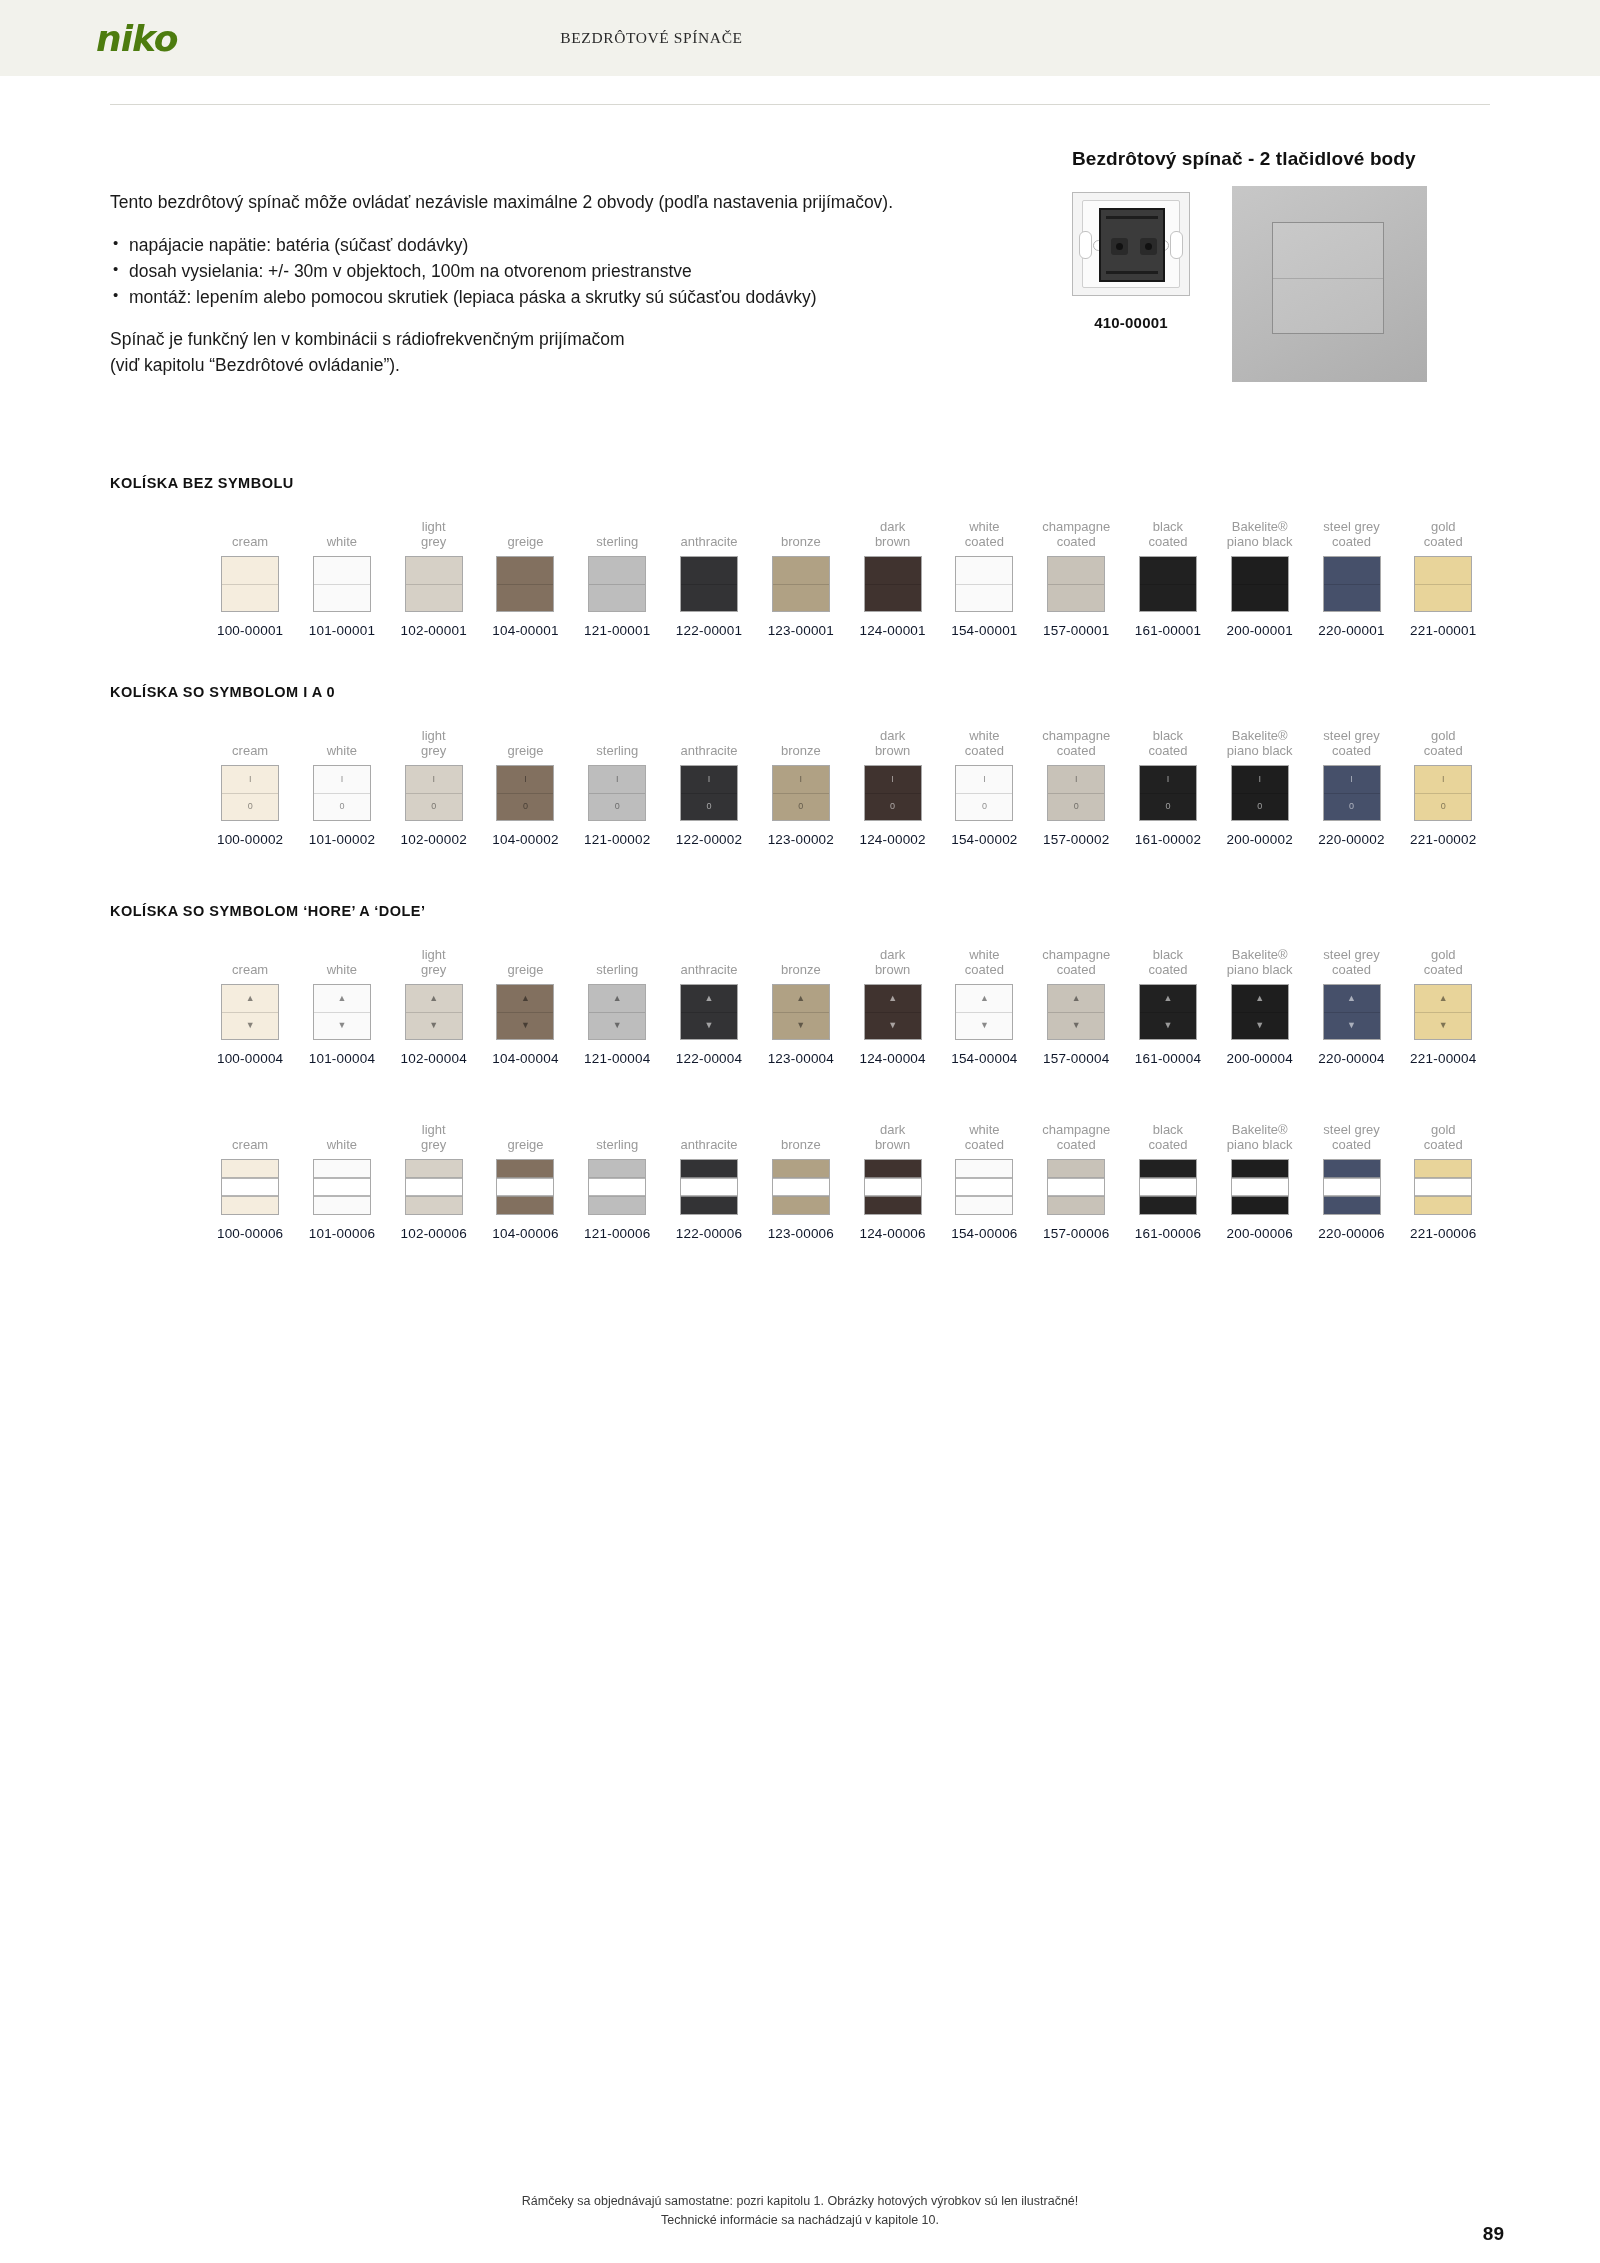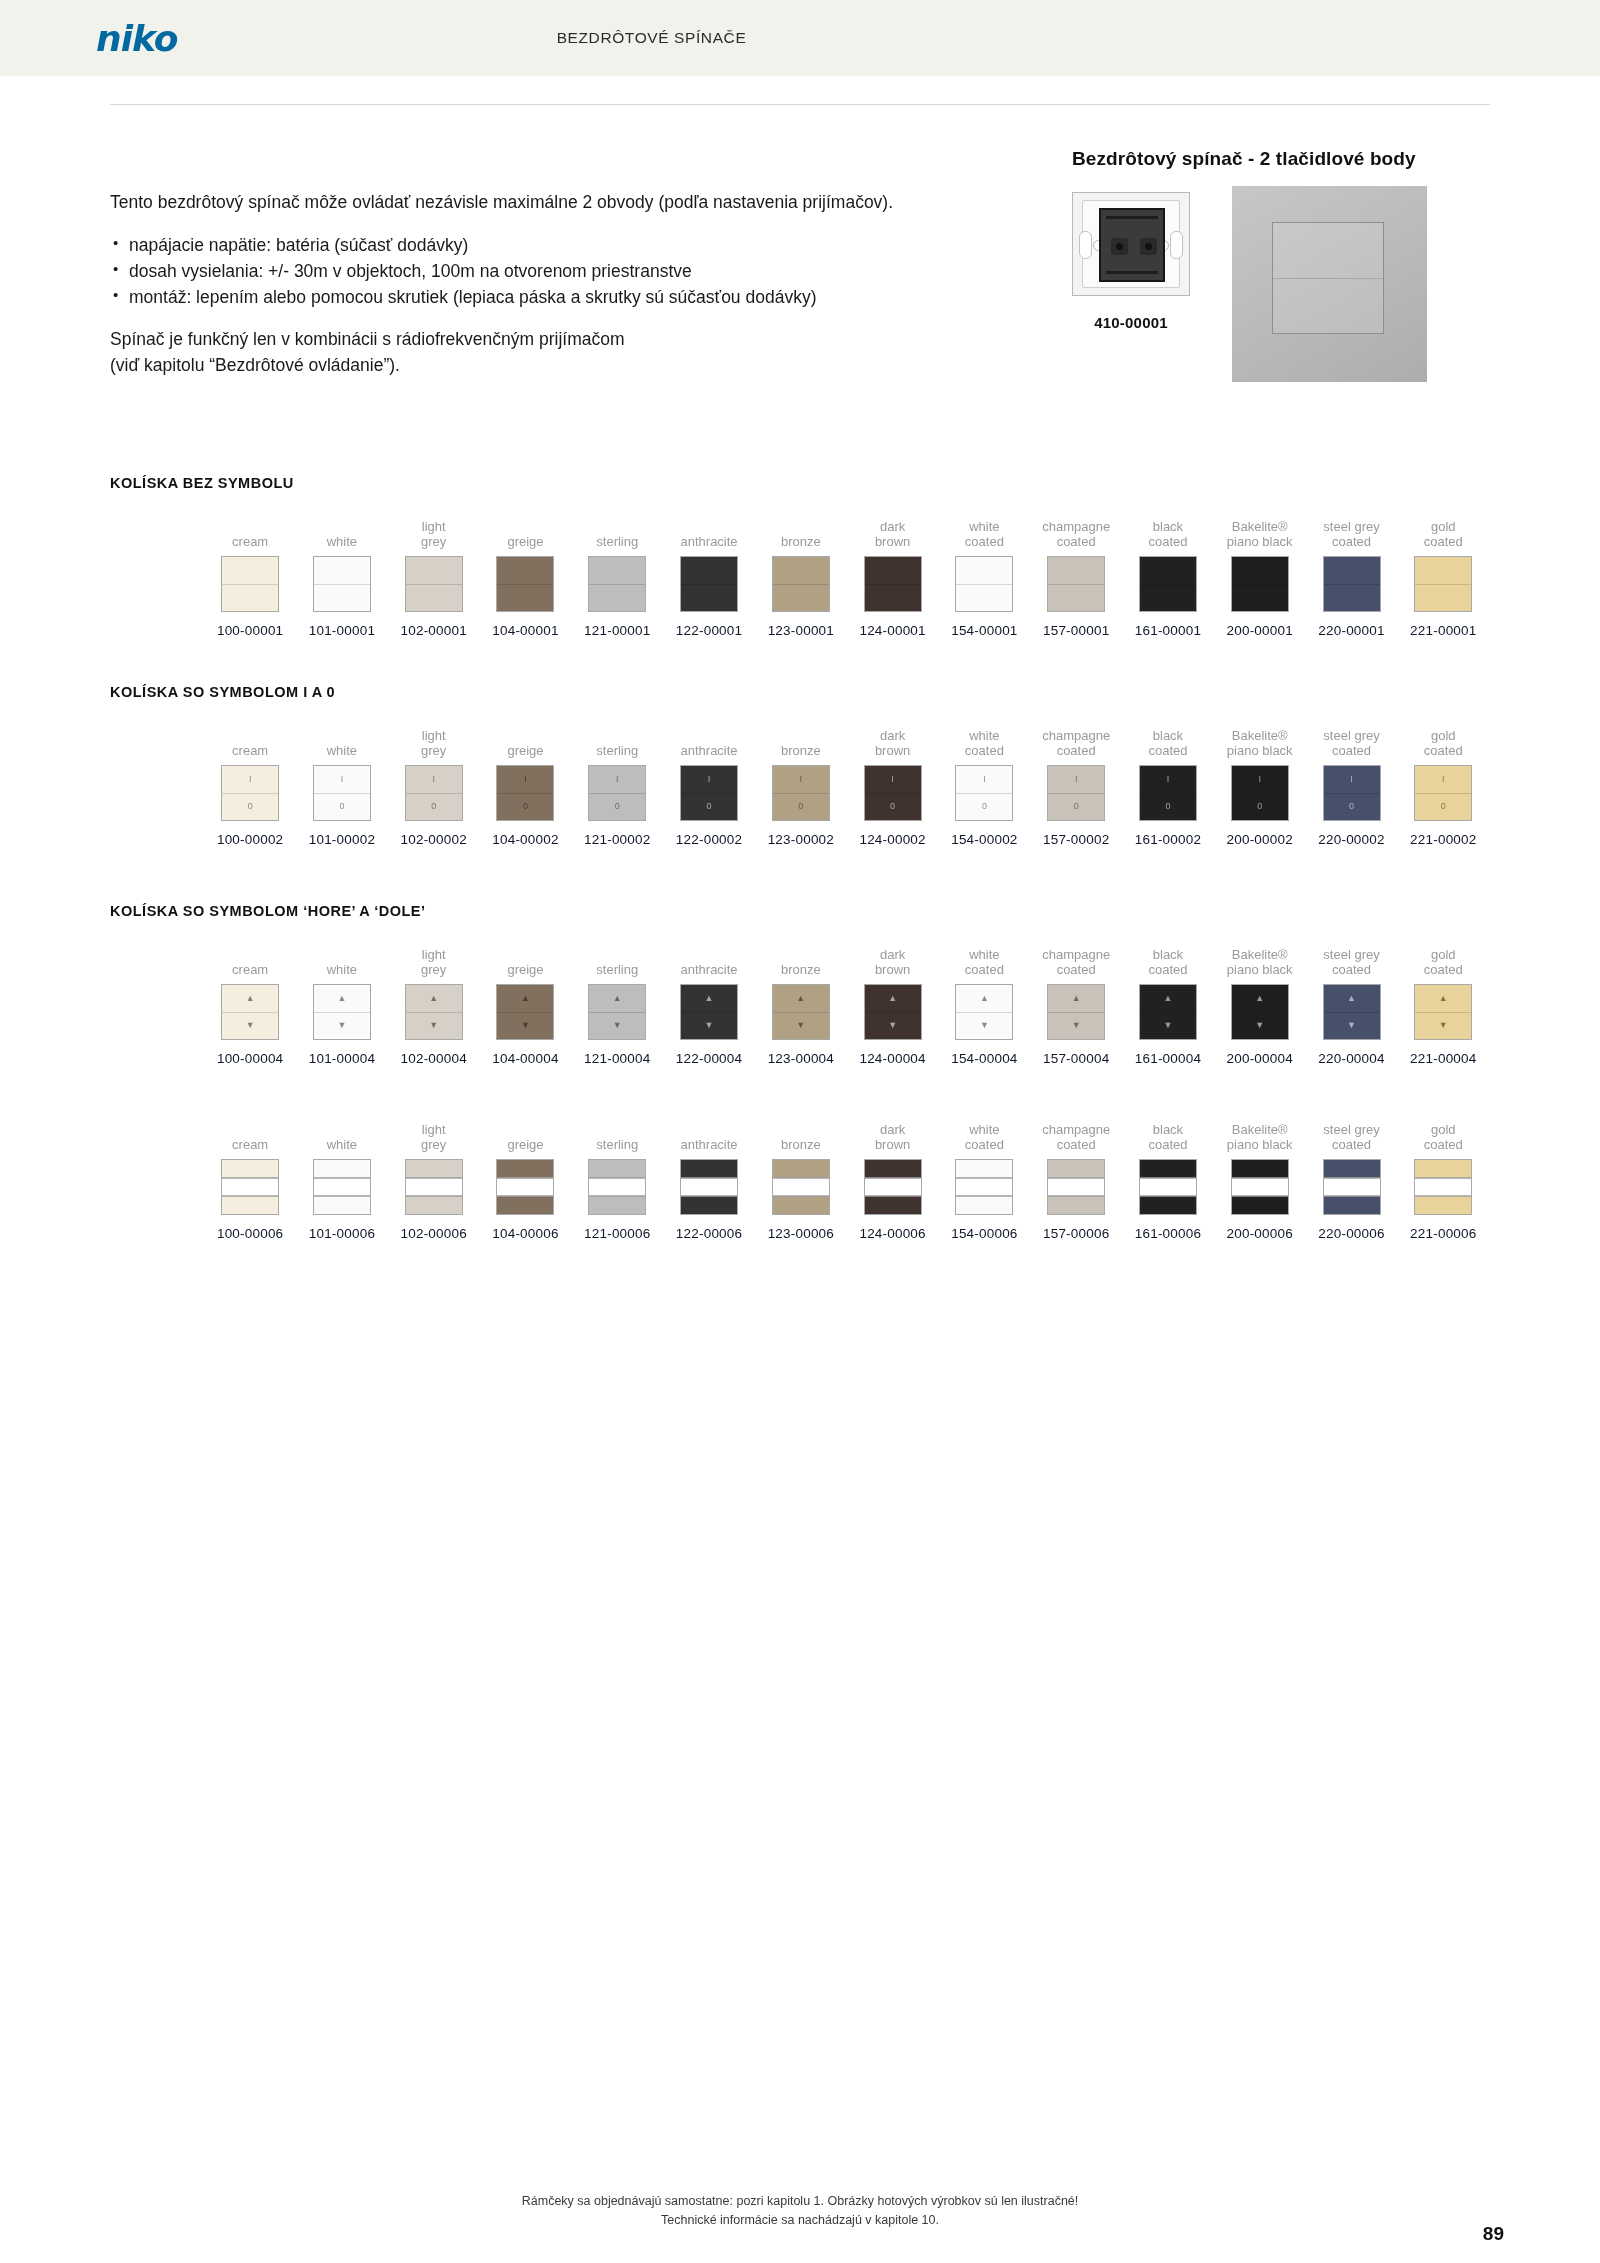--- a/index.html
+++ b/index.html
@@ -19,29 +19,29 @@
     width:1600px; height:76px;
     background:#f2f2ec;
     display:flex; align-items:center;
   }
   .logo{
     position:absolute; left:96px; top:50%;
     transform:translateY(-50%);
     font-family:"DejaVu Sans", sans-serif;
     font-weight:bold; font-style:italic;
     font-size:36px; letter-spacing:-1px;
-    color:#0369a1;
+    color:#4d7c0f;
   }
   .header-title{
     position:absolute; left:0; top:50%;
     transform:translateY(-50%);
     width:1303px; text-align:center;
     font-size:15.5px; letter-spacing:0.6px;
     color:#2b2b2b;
-    font-family:Liberation Sans, sans-serif;
+    font-family:Liberation Serif, serif;
   }
 
   
   .top-rule{
     position:absolute; left:110px; top:104px;
     width:1380px; height:1px; background:#d8d8d2;
   }
 
   
   .intro{

